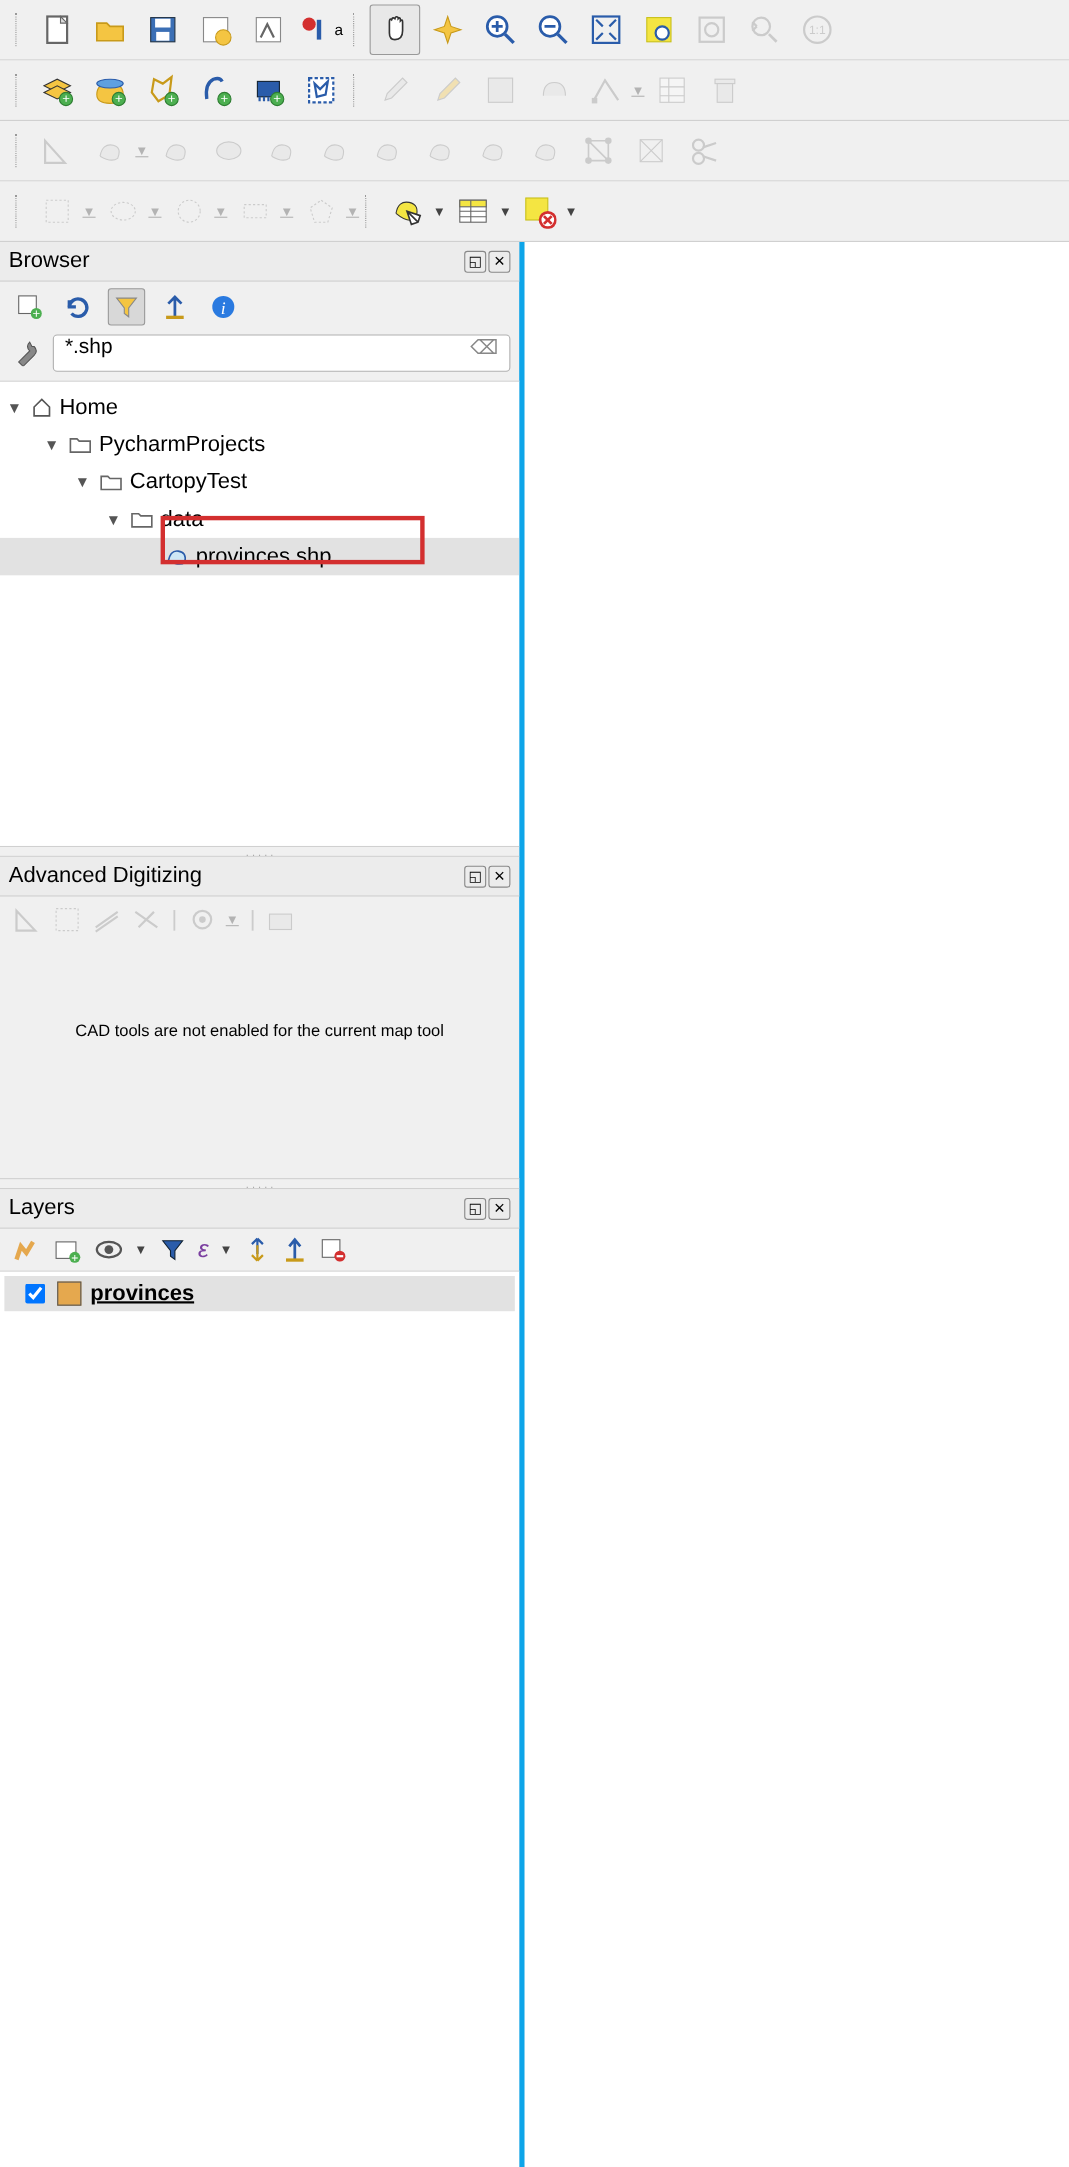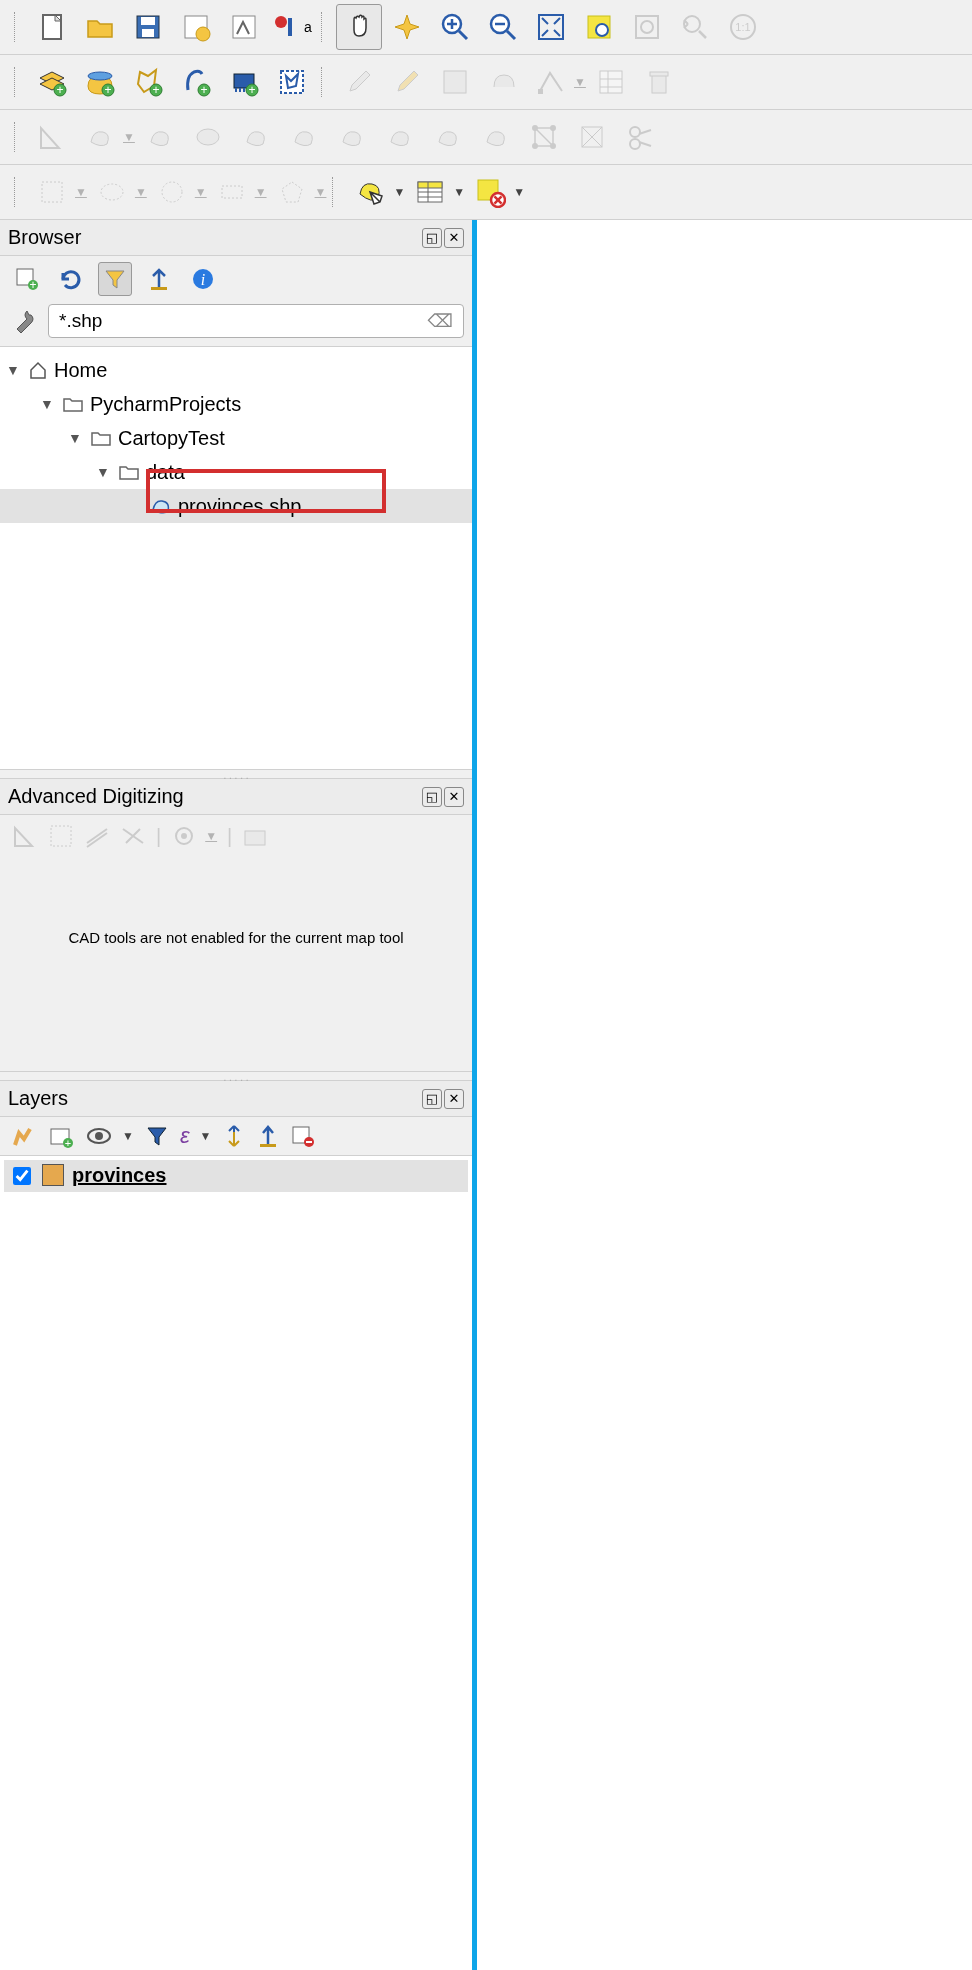--- a/index.html
+++ b/index.html
@@ -13,35 +13,35 @@
 .main{display:flex;flex:1;overflow:hidden;}
 .left{width:472px;display:flex;flex-direction:column;border-right:5px solid #0ea5e9;background:#f0f0f0;}
 .right{flex:1;background:#fff;}
 .panel-title{display:flex;align-items:center;justify-content:space-between;padding:6px 8px;background:#ececec;border-bottom:1px solid #d0d0d0;font-size:20px;}
 .panel-ctrls{display:flex;gap:2px;}
 .panel-ctrls .sq{width:18px;height:18px;border:1px solid #888;border-radius:3px;display:flex;align-items:center;justify-content:center;font-size:13px;cursor:pointer;}
 .browser-tools{display:flex;align-items:center;gap:10px;padding:6px 10px;}
 .icon-btn{width:32px;height:32px;display:flex;align-items:center;justify-content:center;cursor:pointer;border:1px solid transparent;border-radius:3px;}
 .icon-btn.pressed{background:#d8d8d8;border-color:#999;}
 .filter-row{display:flex;align-items:center;gap:6px;padding:2px 8px 8px 8px;}
-.filter-input{flex:1;height:32px;border:1px solid #b0b0b0;border-radius:4px;padding:0 10px;font-size:19px;display:flex;align-items:center;justify-content:space-between;background:#fff;}
+.filter-input{flex:1;height:32px;border:1px solid #b0b0b0;border-radius:4px;padding:0 10px;font-size:19px;display:flex;justify-content:space-between;background:#fff;}
 .tree{flex:1;background:#fff;border-top:1px solid #d0d0d0;overflow:auto;padding:6px 0;}
 .tree-row{display:flex;align-items:center;gap:6px;padding:2px 4px;height:30px;}
 .tree-row.sel{background:#e2e2e2;}
 .tw{width:18px;text-align:center;font-size:14px;color:#555;cursor:pointer;}
 .indent{display:inline-block;}
 .red-box{border:4px solid #d32f2f;position:absolute;pointer-events:none;}
 .tree-wrap{position:relative;}
 .splitter{height:8px;background:#f0f0f0;border-top:1px solid #d0d0d0;border-bottom:1px solid #d0d0d0;text-align:center;font-size:10px;color:#aaa;}
 .adv-body{padding:8px 12px;}
 .adv-tools{display:flex;gap:10px;align-items:center;margin-bottom:20px;}
 .adv-msg{text-align:center;font-size:15px;padding:60px 10px;}
 .layers-tools{display:flex;align-items:center;gap:12px;padding:6px 10px;}
 .layers-list{flex:1;background:#fff;border-top:1px solid #d0d0d0;padding:4px;}
-.layer-row{display:flex;align-items:flex-start;gap:8px;padding:4px 5px;background:#e2e2e2;}
+.layer-row{display:flex;align-items:center;gap:8px;padding:4px 15px;background:#e2e2e2;}
 .layer-swatch{width:20px;height:20px;background:#e5a84e;border:1px solid #555;}
 .layer-name{font-weight:bold;text-decoration:underline;}
 input[type=checkbox]{width:18px;height:18px;}
 svg{display:block;}
 </style>
 </head>
 <body>
 
 <div class="app">
 

